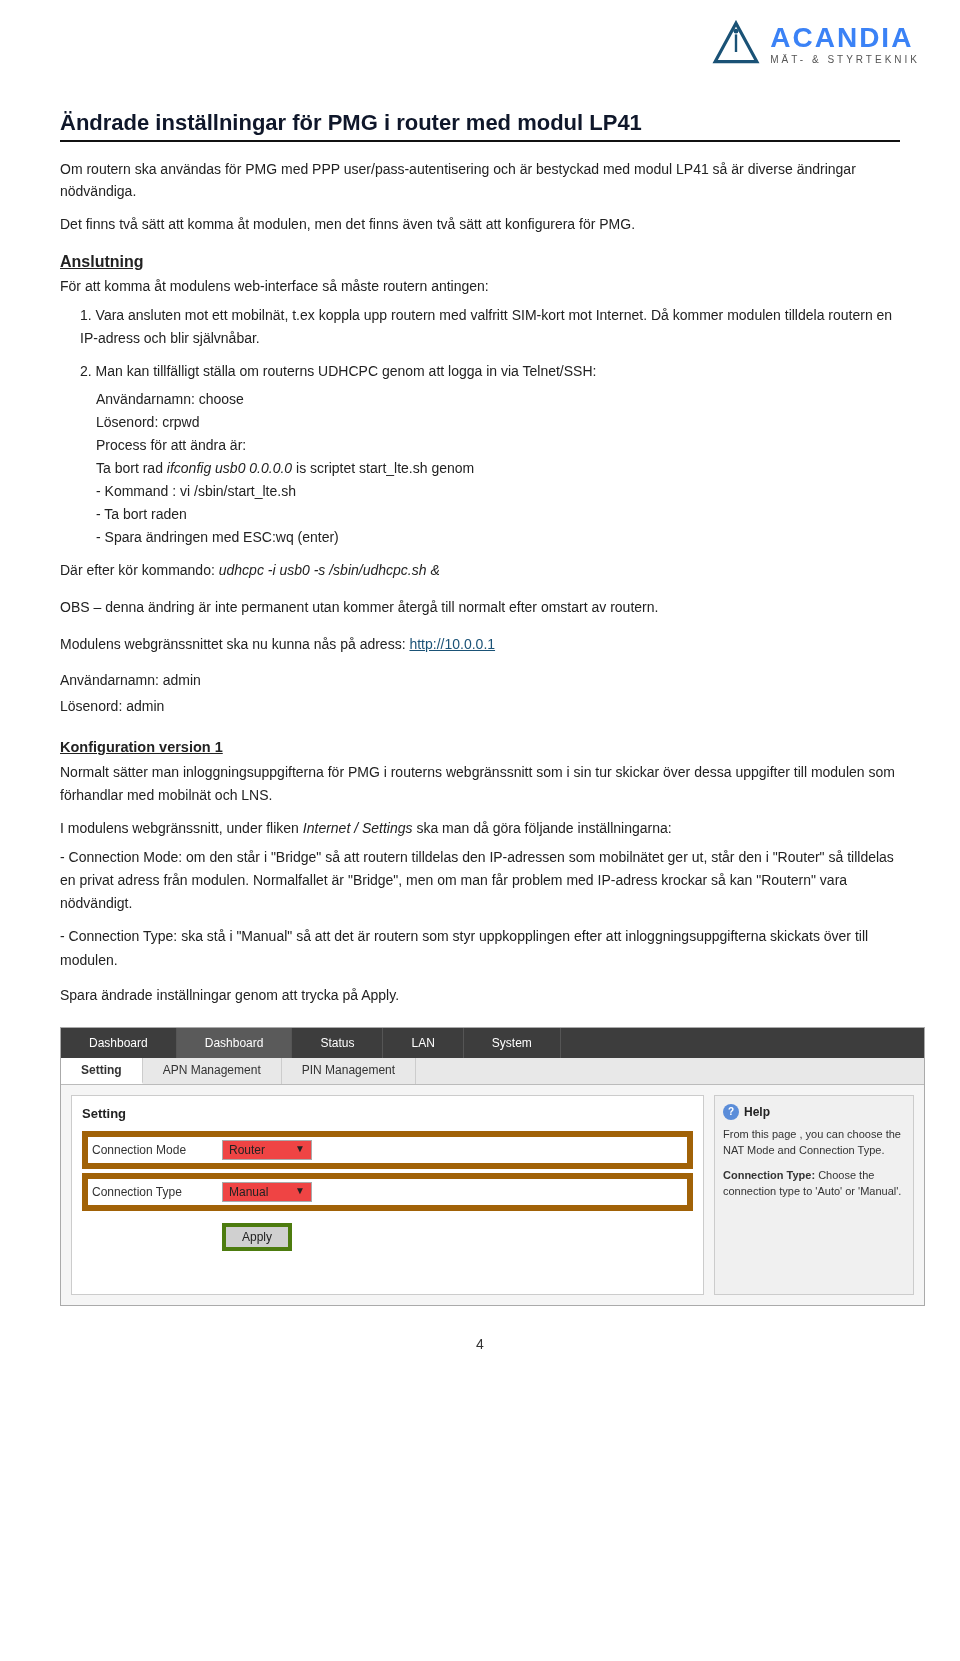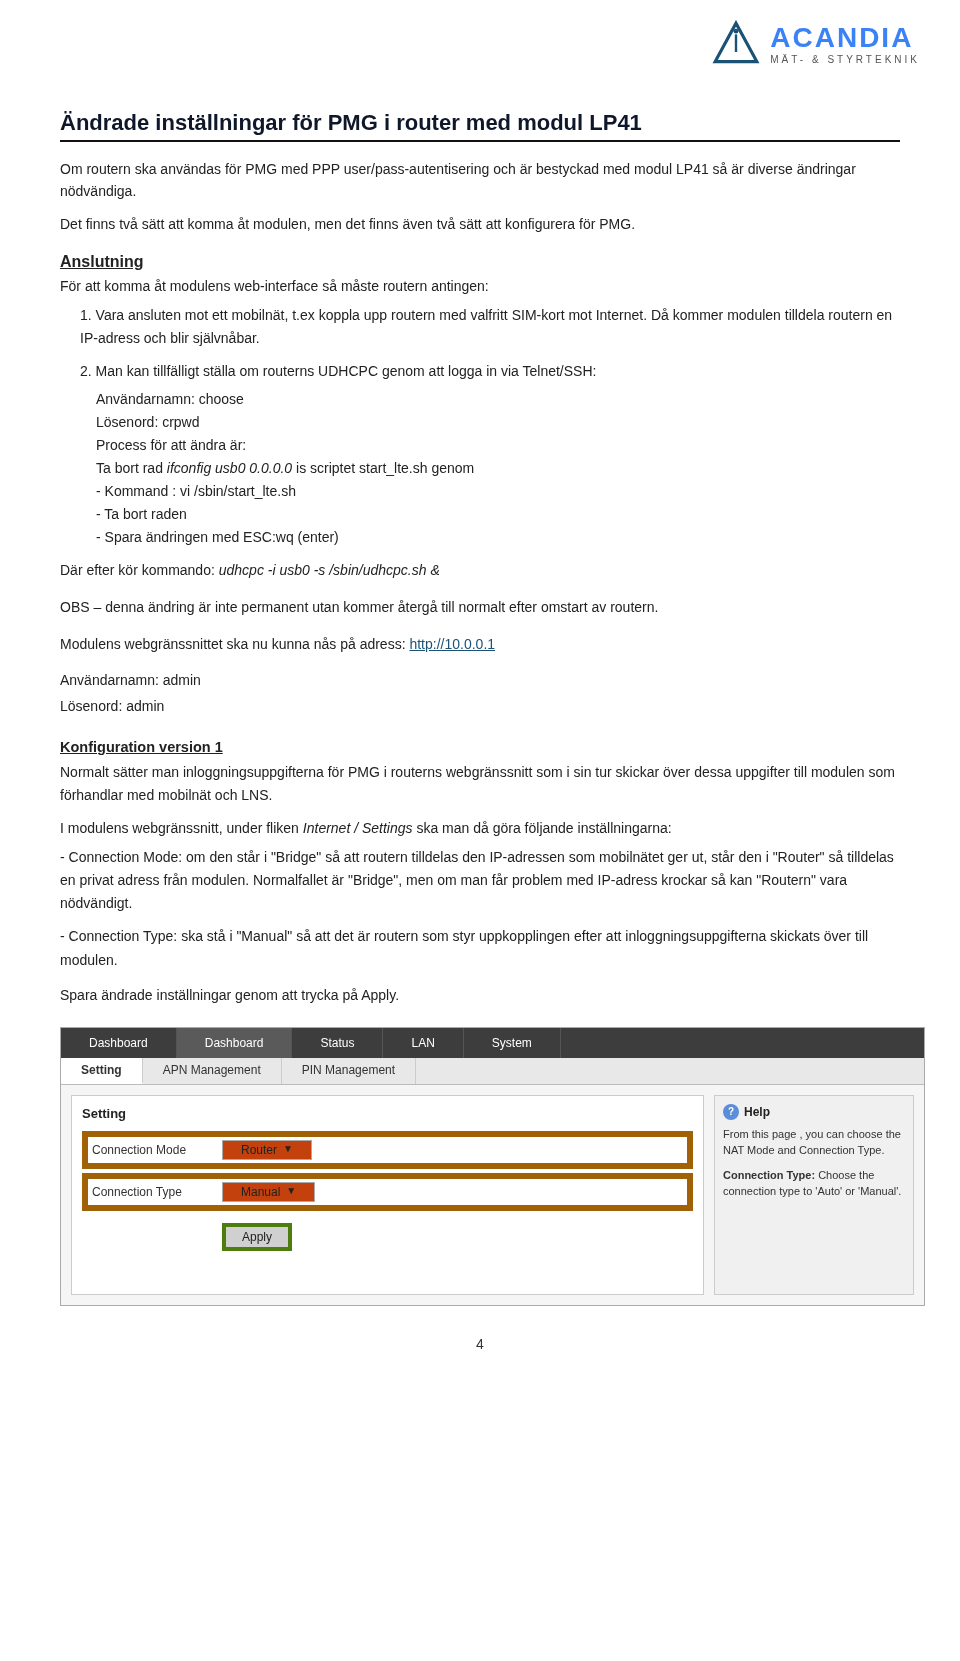--- a/index.html
+++ b/index.html
@@ -207,22 +207,22 @@
     }
 
     .router-form-label {
       width: 130px;
       font-size: 12px;
       color: #333;
     }
 
     .router-form-select {
       border: 1px solid #aaa;
-      background: #c2410c;
-      padding: 2px 18px;
+      background: #ef4444;
+      padding: 2px 6px;
       font-size: 12px;
       min-width: 90px;
       display: flex;
       align-items: flex-start;
       justify-content: space-between;
     }
 
     .select-arrow {
       font-size: 10px;
       margin-left: 6px;

